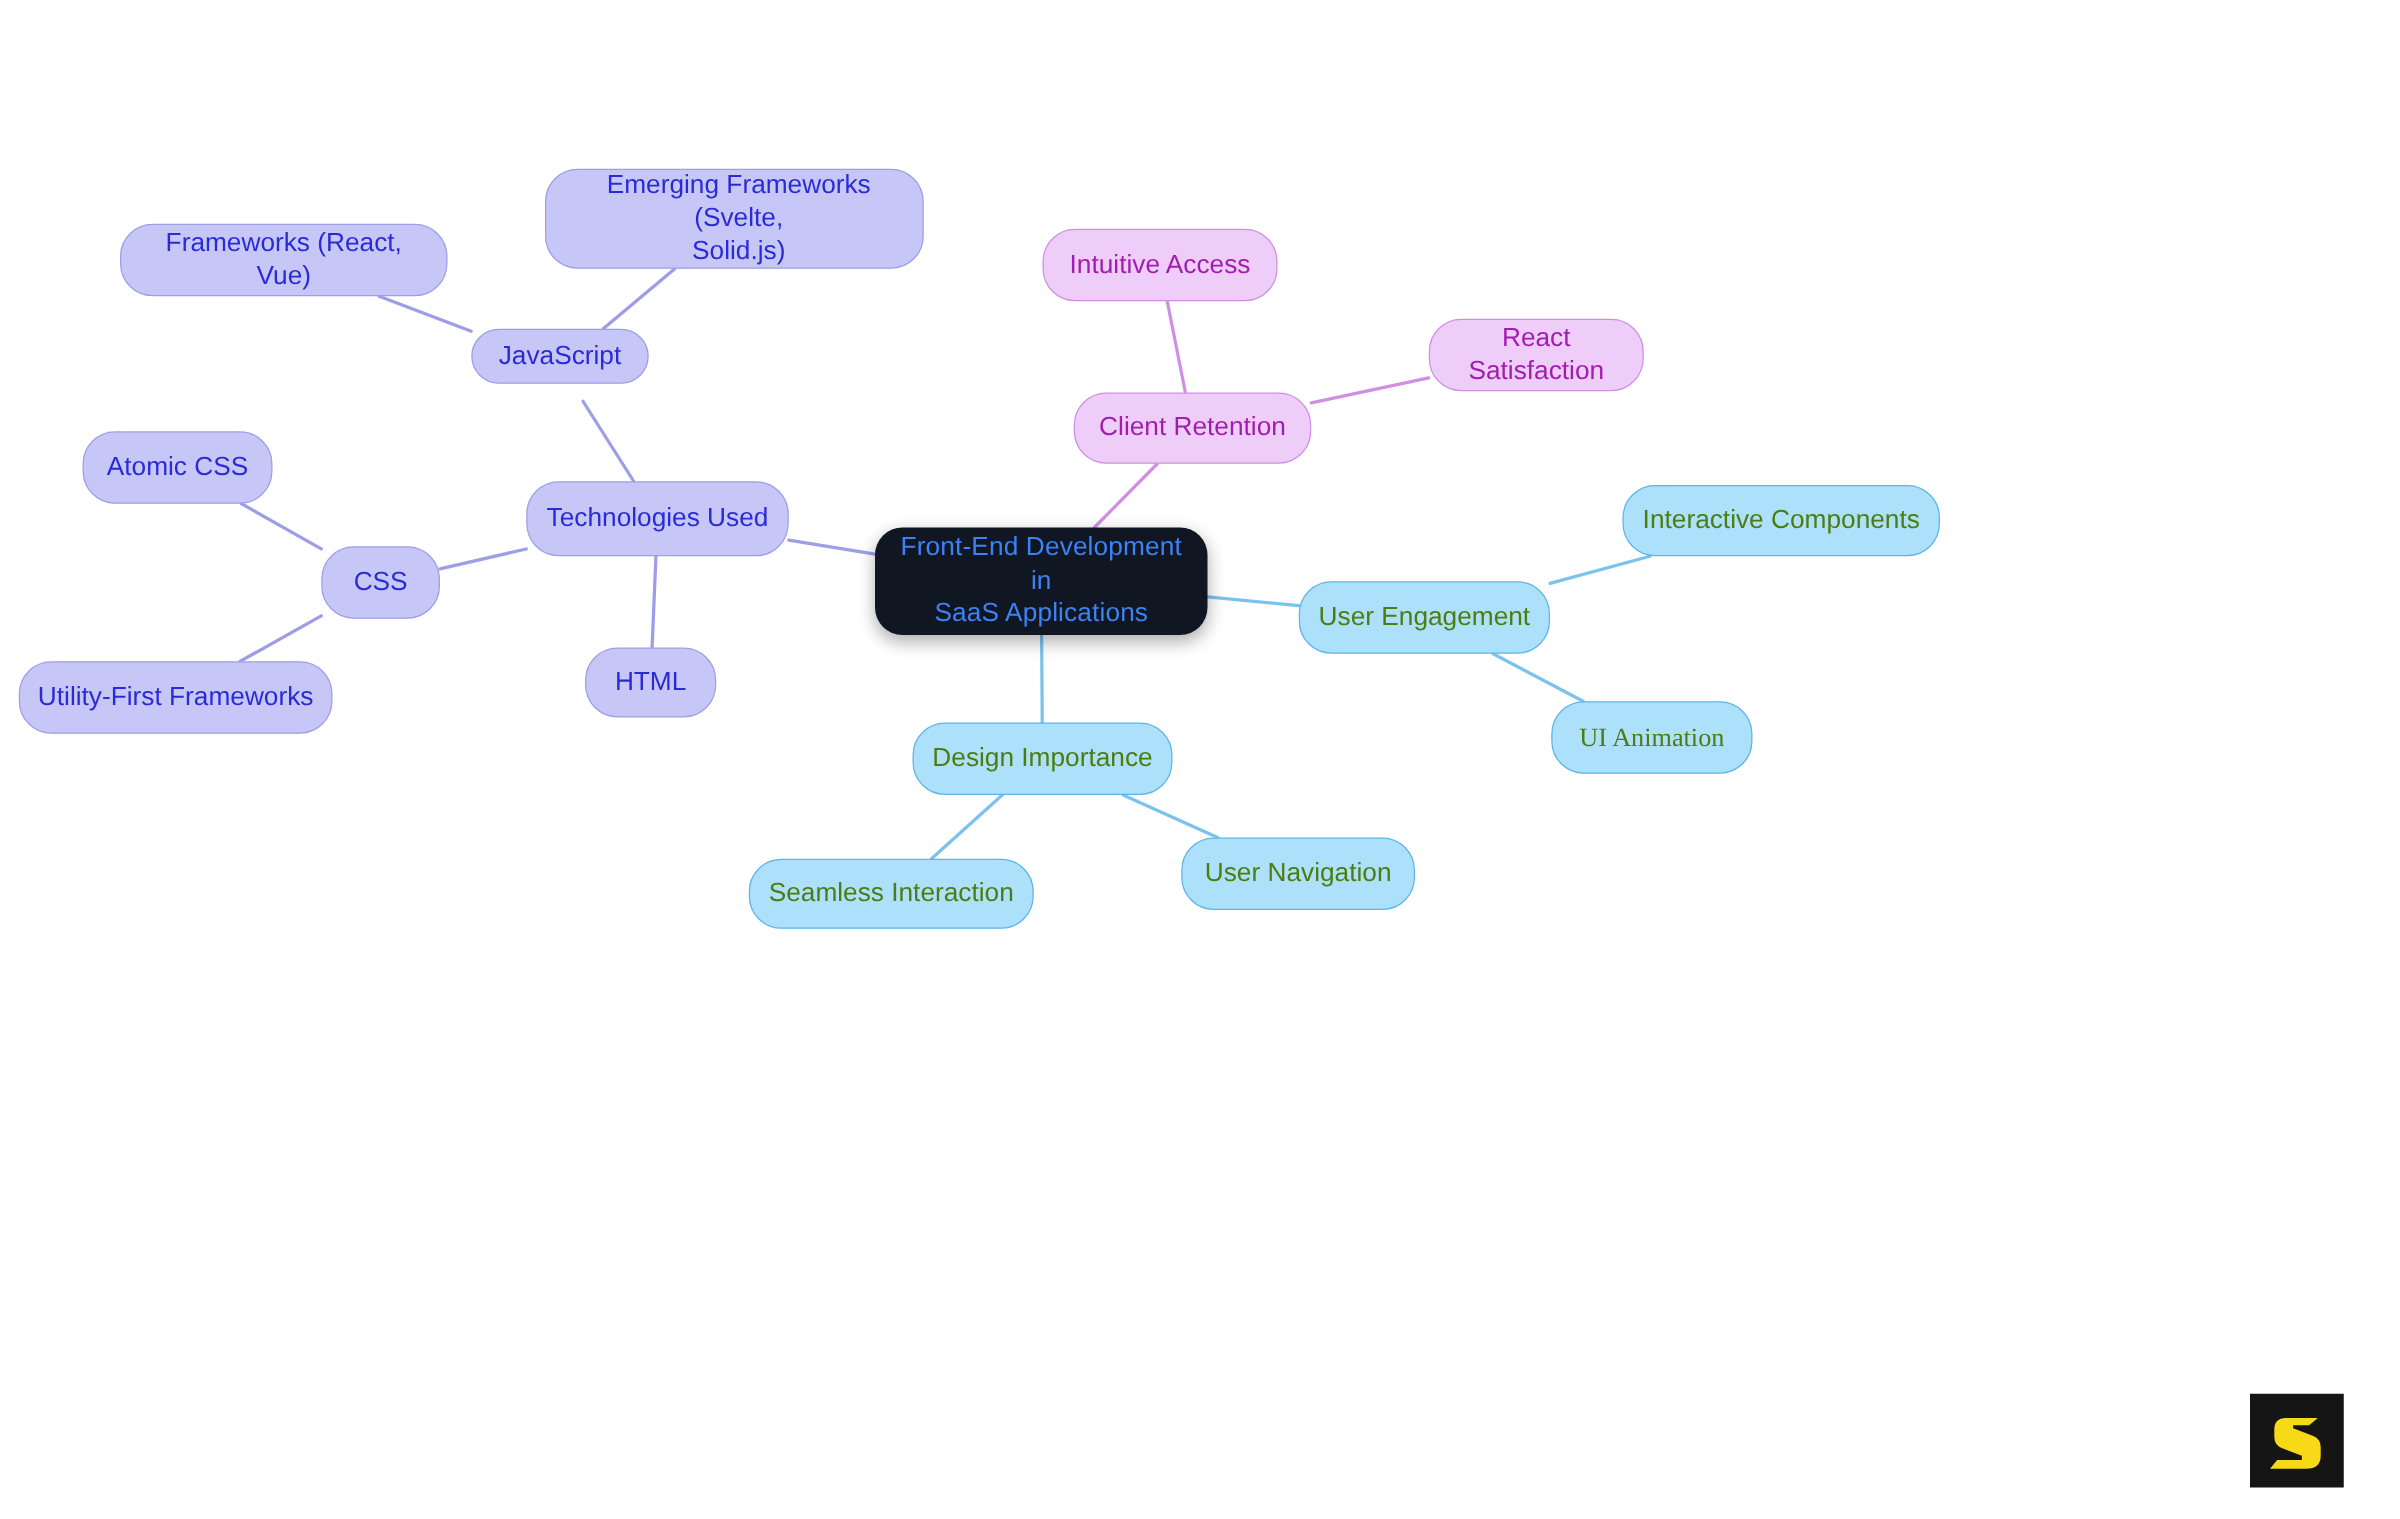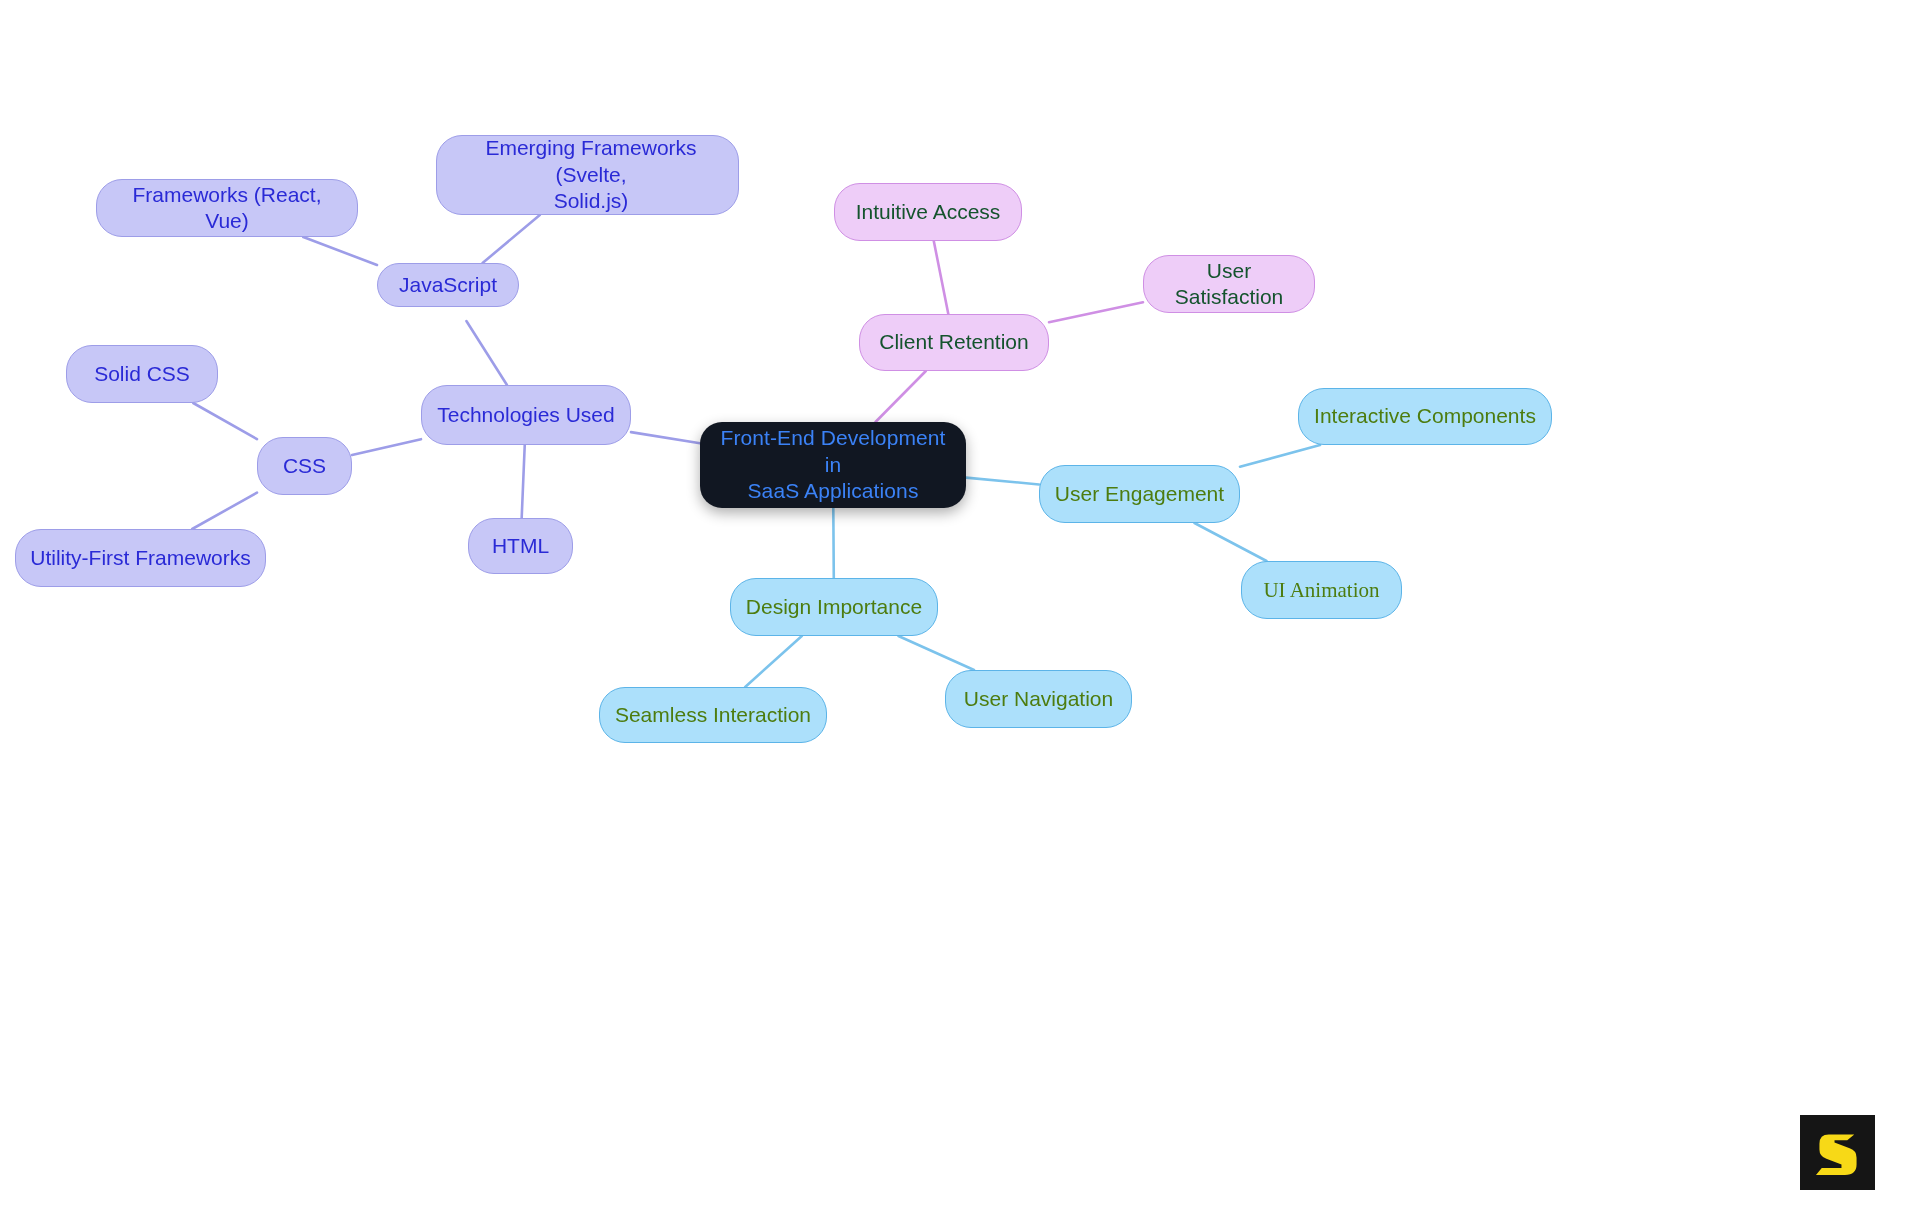--- a/index.html
+++ b/index.html
@@ -47,21 +47,21 @@
   }
   .node.purple {
     background: #c7c7f7;
     border-color: #9d9de8;
     color: #2a2ad6;
     font-size: 21px;
   }
   .node.pink {
     background: #eecdf8;
     border-color: #cf8fe4;
-    color: #14532d;
+    color: #a21caf;
     font-size: 21px;
   }
   .node.blue {
     background: #ace0fb;
     border-color: #5cb4e8;
     color: #4d7c0f;
     font-size: 21px;
   }
   #logo {
     position: absolute;
@@ -98,26 +98,26 @@
     </svg>
   <div id="node-layer">
       <div class="node root" style="left: 700px; top: 422px; width: 266px; height: 86px; background: rgb(17, 23, 34); color: #3b82f6;"><span>Front-End Development in
 SaaS Applications</span></div>
       <div class="node purple" style="left: 421px; top: 385px; width: 210px; height: 60px;"><span>Technologies Used</span></div>
       <div class="node purple" style="left: 377px; top: 263px; width: 142px; height: 44px;"><span>JavaScript</span></div>
       <div class="node purple" style="left: 96px; top: 179px; width: 262px; height: 58px; justify-content: flex-end;"><span>Frameworks (React, Vue)</span></div>
       <div class="node purple" style="left: 436px; top: 135px; width: 303px; height: 80px; padding-left: 21px;"><span>Emerging Frameworks (Svelte,
 Solid.js)</span></div>
       <div class="node purple" style="left: 257px; top: 437px; width: 95px; height: 58px;"><span>CSS</span></div>
-      <div class="node purple" style="left: 66px; top: 345px; width: 152px; height: 58px;"><span>Solid CSS</span></div>
+      <div class="node purple" style="left: 66px; top: 345px; width: 152px; height: 58px;"><span>Atomic CSS</span></div>
       <div class="node purple" style="left: 15px; top: 529px; width: 251px; height: 58px;"><span>Utility-First Frameworks</span></div>
       <div class="node purple" style="left: 468px; top: 518px; width: 105px; height: 56px;"><span>HTML</span></div>
       <div class="node pink" style="left: 859px; top: 314px; width: 190px; height: 57px;"><span>Client Retention</span></div>
       <div class="node pink" style="left: 834px; top: 183px; width: 188px; height: 58px;"><span>Intuitive Access</span></div>
-      <div class="node pink" style="left: 1143px; top: 255px; width: 172px; height: 58px;"><span>User Satisfaction</span></div>
+      <div class="node pink" style="left: 1143px; top: 255px; width: 172px; height: 58px;"><span>React Satisfaction</span></div>
       <div class="node blue" style="left: 1039px; top: 465px; width: 201px; height: 58px;"><span>User Engagement</span></div>
       <div class="node blue" style="left: 1298px; top: 388px; width: 254px; height: 57px;"><span>Interactive Components</span></div>
       <div class="node blue" style="left: 1241px; top: 561px; width: 161px; height: 58px; font-family: Liberation Serif, serif;"><span>UI Animation</span></div>
       <div class="node blue" style="left: 730px; top: 578px; width: 208px; height: 58px;"><span>Design Importance</span></div>
       <div class="node blue" style="left: 599px; top: 687px; width: 228px; height: 56px; text-align: center;"><span>Seamless Interaction</span></div>
       <div class="node blue" style="left: 945px; top: 670px; width: 187px; height: 58px;"><span>User Navigation</span></div>
     </div>
 
   <div id="logo" style="left: 1800px; top: 1115px; width: 75px; height: 75px; background: rgb(21, 21, 21);">
     <svg viewBox="0 0 100 100" width="58" height="58" aria-hidden="true">

